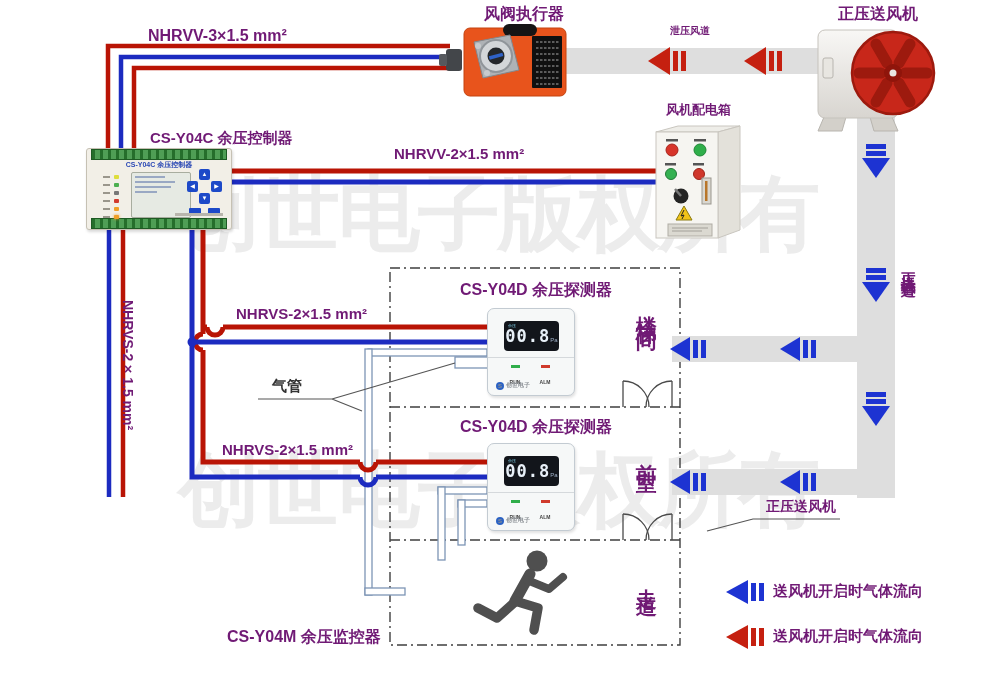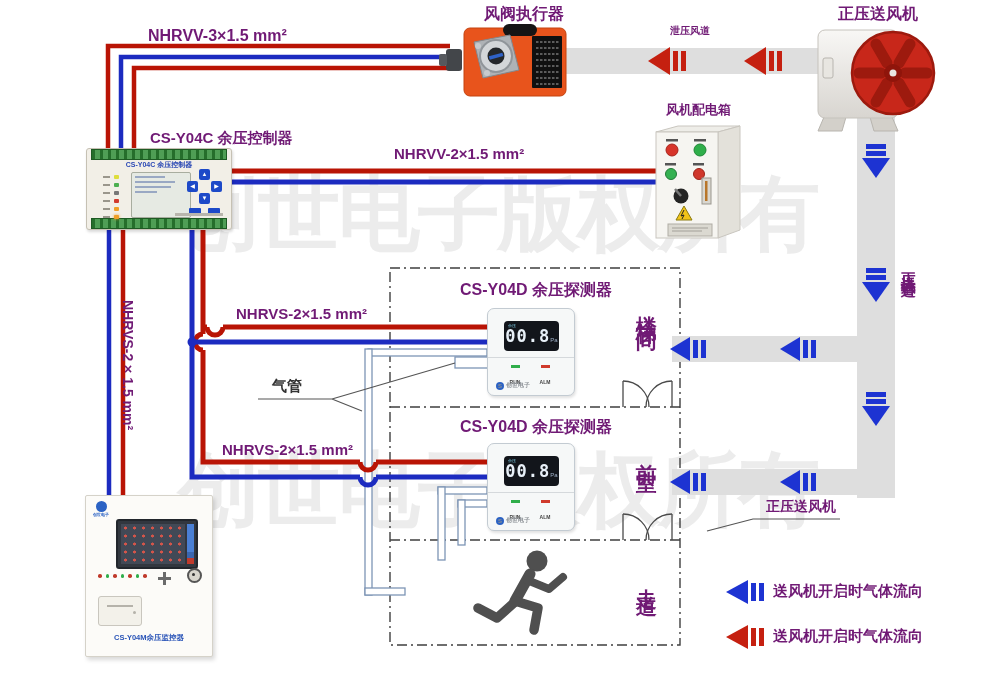--- a/index.html
+++ b/index.html
@@ -381,58 +381,36 @@
     </div>
     <div class="det-div"></div>
     <div class="ind run"><b></b><span>RUN</span></div>
     <div class="ind alm"><b></b><span>ALM</span></div>
     <div class="det-logo">
         <span class="dot-logo">S</span>
         <span>创世电子</span>
       </div>
   </div>
 
-  <div class="dev mon">
-    <div class="mon-logo">
-      <span class="dot-logo">S</span>
-      <span>创世电子</span>
-    </div>
-    <div class="mon-scr">
-      <div class="grid"></div>
-      <div class="col"></div>
-    </div>
-    <div class="mon-leds">
-      <b></b>
-        <b></b>
-        <b></b>
-        <b></b>
-        <b></b>
-        <b></b>
-        <b></b>
-    </div>
-    <div class="cross"></div>
-    <div class="keyhole"></div>
-    <div class="printer"></div>
-    <div class="mon-lbl">CS-Y04M余压监控器</div>
-  </div>
 
   <div class="lbl" style="left:148px;top:27px;font-size:16px;">NHRVV-3×1.5 mm²</div>
   <div class="lbl" style="left:150px;top:129px;font-size:15px;">CS-Y04C 余压控制器</div>
   <div class="lbl" style="left:394px;top:123px;font-size:15px;margin-top:22px;">NHRVV-2×1.5 mm²</div>
   <div class="lbl" style="left:484px;top:5px;font-size:16px;">风阀执行器</div>
   <div class="lbl" style="left:670px;top:25px;font-size:10px;">泄压风道</div>
   <div class="lbl" style="left:838px;top:5px;font-size:16px;">正压送风机</div>
   <div class="lbl" style="left:666px;top:103px;font-size:13px;">风机配电箱</div>
   <div class="lbl vert" style="left:900px;top:261px;font-size:15px;letter-spacing:2px;">正压送风管道</div>
   <div class="lbl vert" style="left:120px;top:300px;font-size:14px;">NHRVS-2×1.5 mm²</div>
   <div class="lbl" style="left:236px;top:305px;font-size:15px;">NHRVS-2×1.5 mm²</div>
   <div class="lbl" style="left:222px;top:441px;font-size:15px;">NHRVS-2×1.5 mm²</div>
   <div class="lbl" style="left:272px;top:377px;font-size:15px;color:#333;">气管</div>
   <div class="lbl" style="left:460px;top:281px;font-size:16px;">CS-Y04D 余压探测器</div>
   <div class="lbl" style="left:460px;top:418px;font-size:16px;">CS-Y04D 余压探测器</div>
   <div class="lbl vert" style="left:634px;top:299px;font-size:21px;letter-spacing:7px;">楼梯间</div>
   <div class="lbl vert" style="left:634px;top:447px;font-size:21px;letter-spacing:7px;">前室</div>
   <div class="lbl vert" style="left:634px;top:572px;font-size:21px;letter-spacing:7px;">走道</div>
   <div class="lbl" style="left:766px;top:498px;font-size:14px;">正压送风机</div>
+  <div class="lbl" style="left:227px;top:628px;font-size:16px;">CS-Y04M 余压监控器</div>
   <div class="lbl" style="left:773px;top:582px;font-size:15px;text-align:right;">送风机开启时气体流向</div>
   <div class="lbl" style="left:773px;top:627px;font-size:15px;">送风机开启时气体流向</div>
 
 </div>
 
 </body></html>

